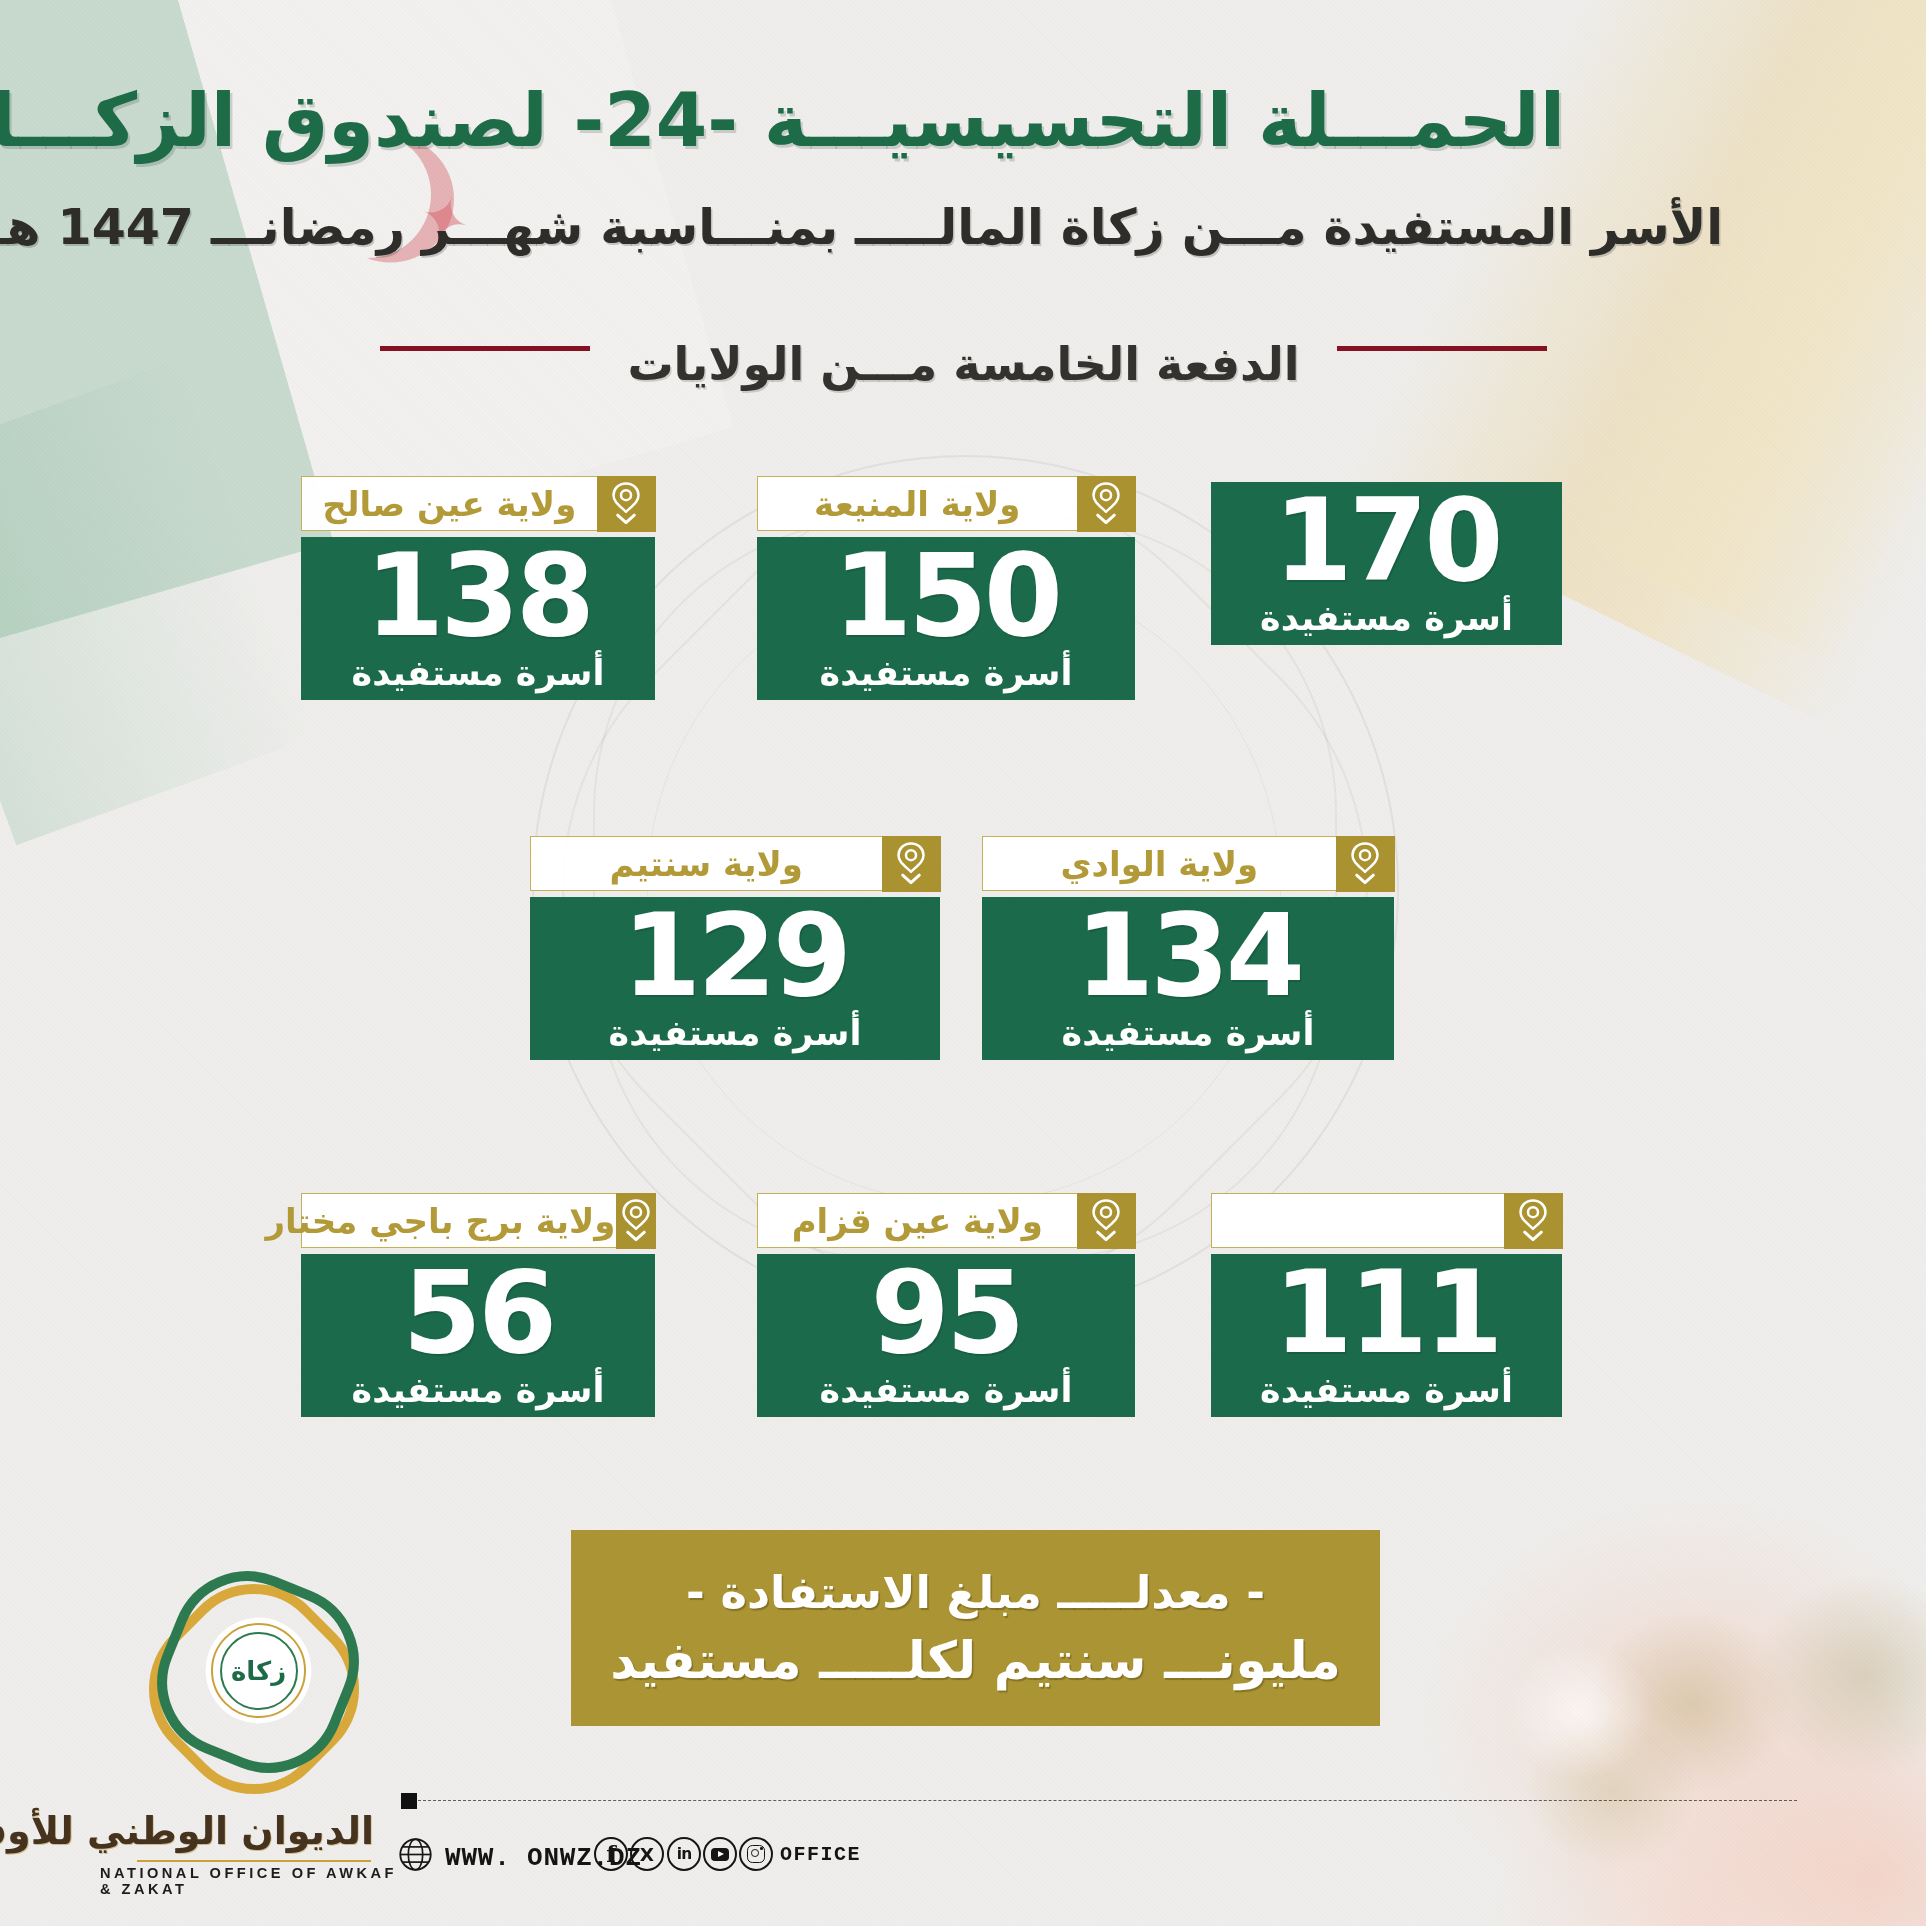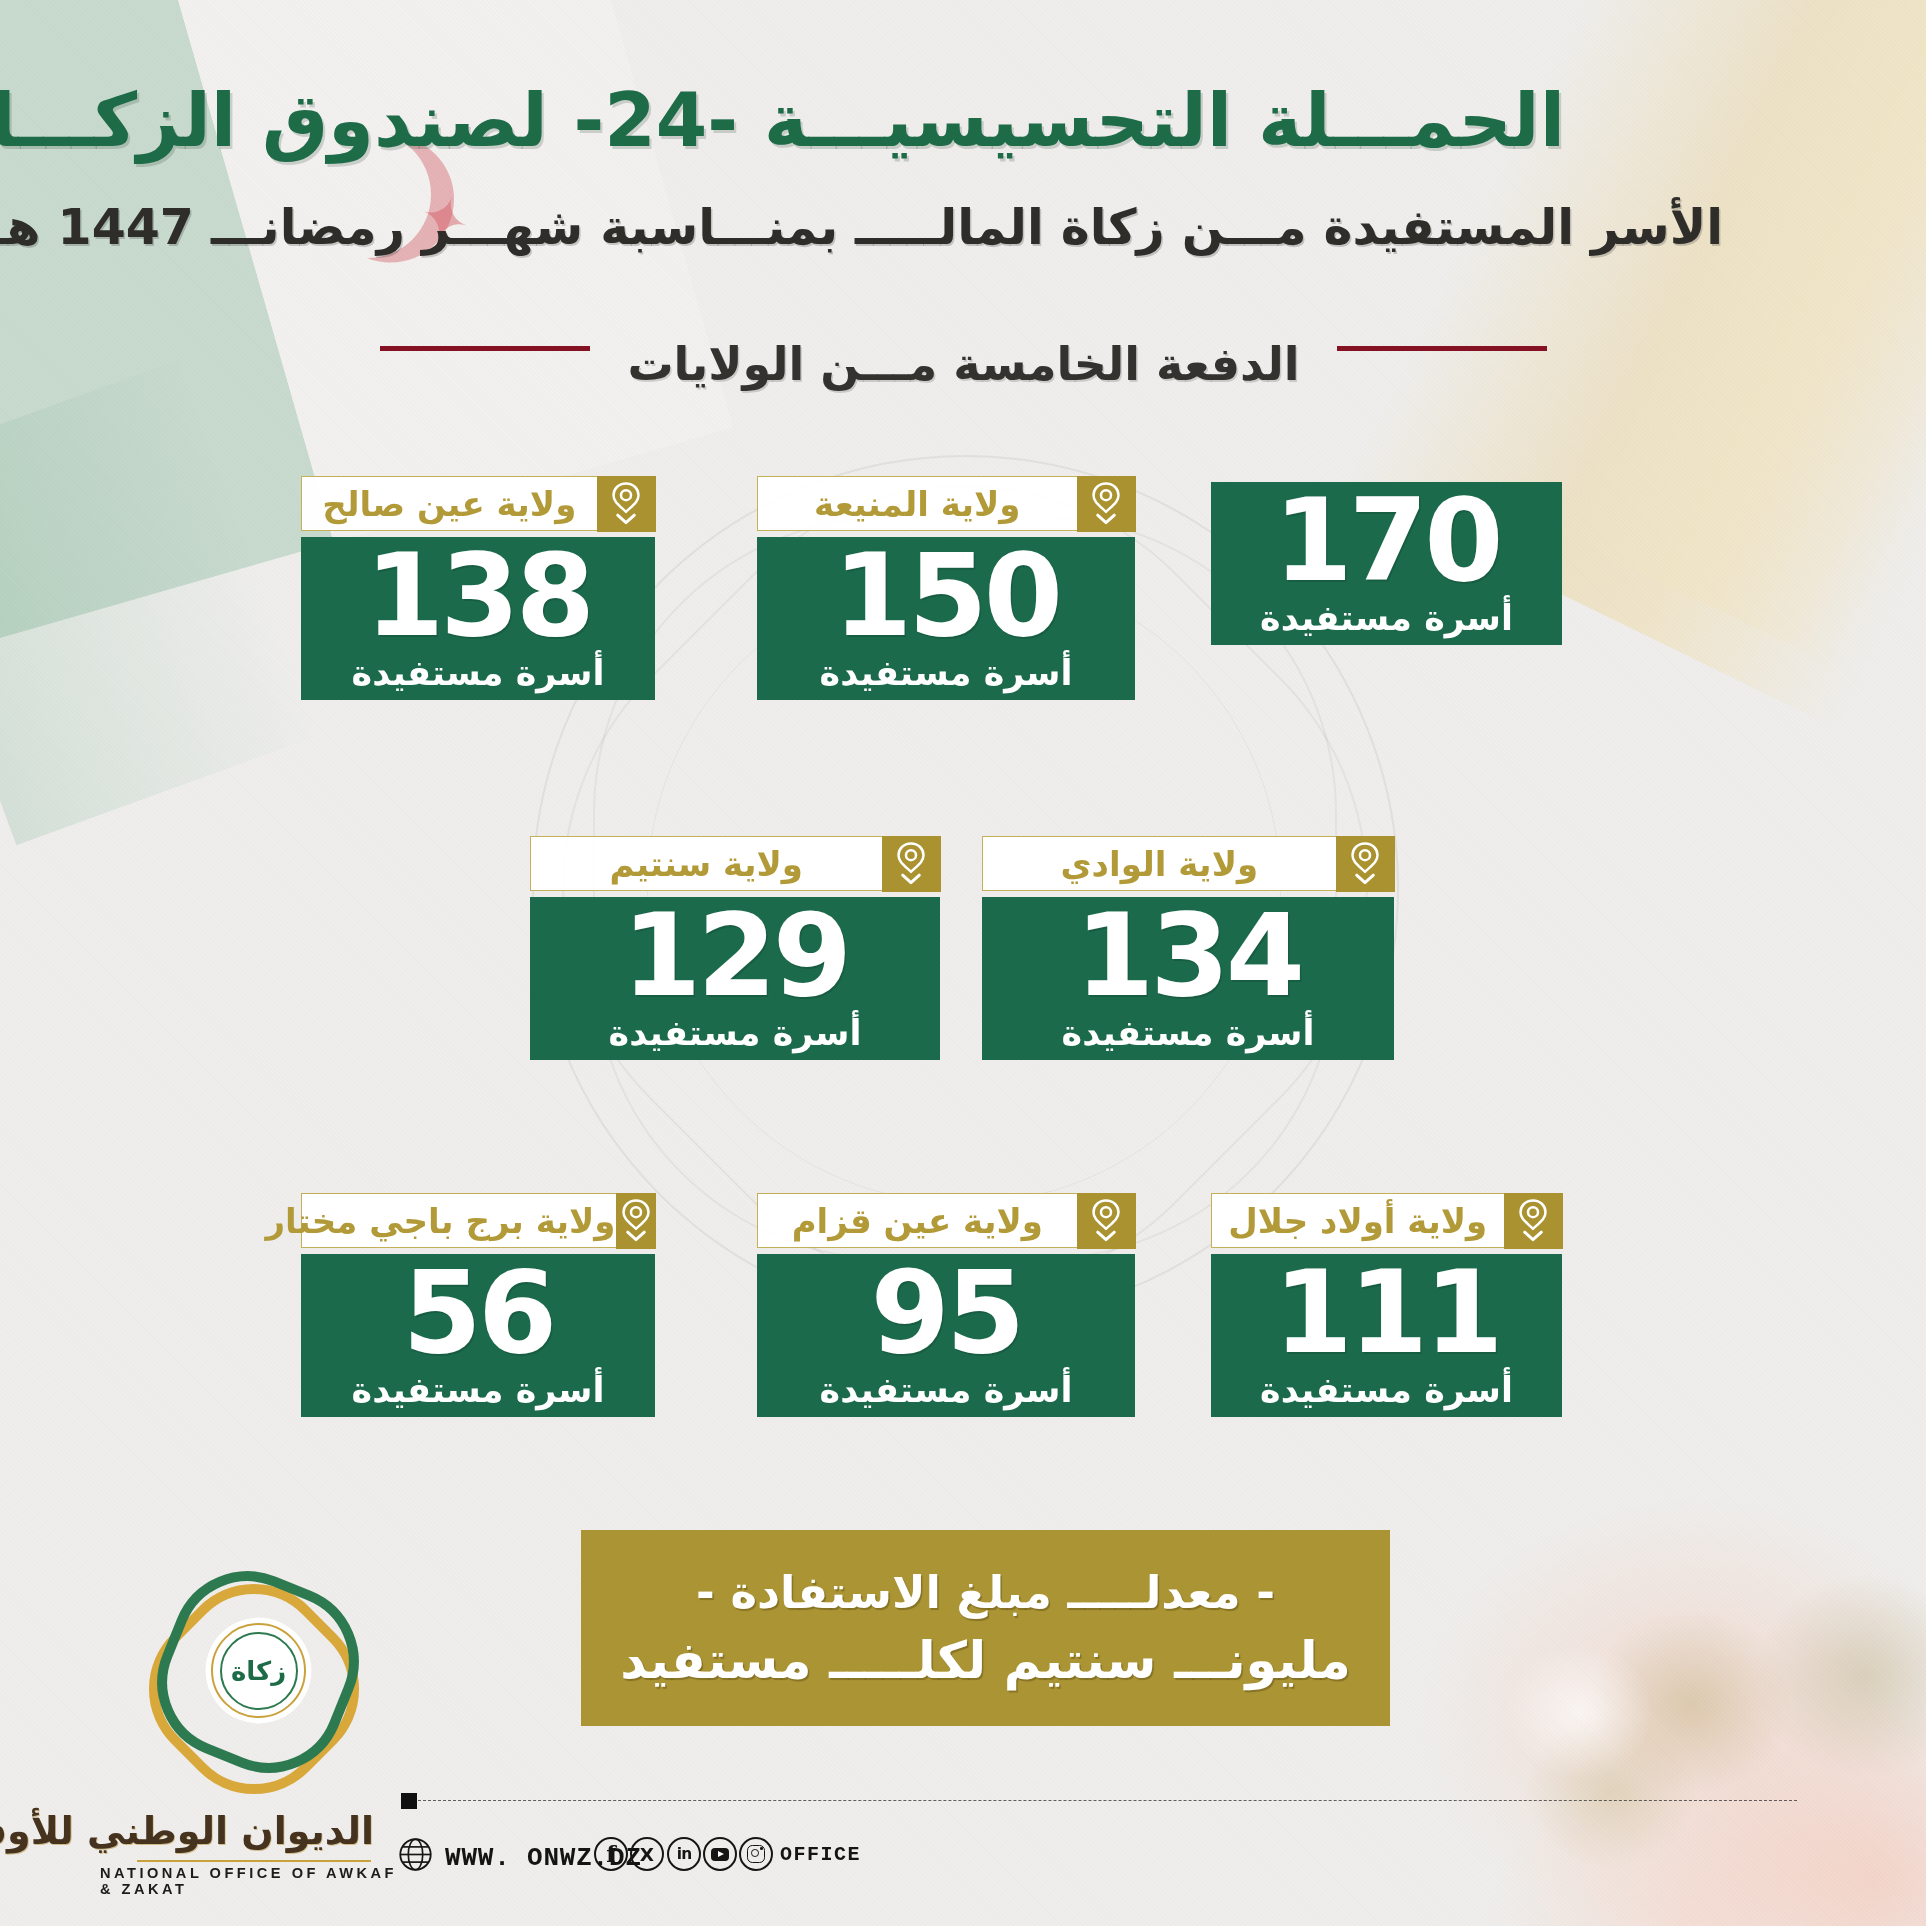--- a/index.html
+++ b/index.html
@@ -55,21 +55,21 @@
   .pin-badge{width:59px;background:#a9922f;display:flex;align-items:center;justify-content:center;
     margin:-1.5px -1.5px -1.5px 0;}
   .pin-badge svg{width:40px;height:45px;}
   .green-box{margin-top:6.2px;height:163px;background:#1b6a4c;
     display:flex;flex-direction:column;align-items:center;justify-content:center;}
   .count{font-size:114px;line-height:.92;font-weight:900;color:#ffffff;letter-spacing:-3.9px;
     font-family:"DejaVu Sans",sans-serif;text-shadow:1.5px 2.3px 0 rgba(0,0,0,.12);}
   .unit{font-size:35px;font-weight:700;color:#ffffff;margin-top:4.6px;}
   
   .banner{left:571px;top:1530px;width:809px;height:196px;background:#ab9434;
-    display:flex;flex-direction:column;align-items:center;justify-content:center;gap:12.3px;margin-left:10px;}
+    display:flex;flex-direction:column;align-items:center;justify-content:center;gap:12.3px;}
   .banner .l1{font-size:45px;font-weight:900;color:#fff;white-space:nowrap;
     text-shadow:1.5px 2.3px 0.8px rgba(92,76,18,.45);}
   .banner .l2{font-size:51px;font-weight:900;color:#fff;white-space:nowrap;
     text-shadow:1.5px 2.3px 0.8px rgba(92,76,18,.45);}
   
   .flower{left:143px;top:1572px;width:228px;height:235px;}
   .petal{position:absolute;box-sizing:border-box;border-radius:40%;}
   .petal.gold{left:14px;top:20px;width:194px;height:194px;border:10px solid #d8a83b;transform:rotate(45deg);}
   .petal.green{left:20px;top:4.6px;width:190px;height:190px;border:10px solid #2d7a50;transform:rotate(22deg);}
   .logo-circle{position:absolute;left:68px;top:51px;width:91px;height:91px;background:#fff;
@@ -211,21 +211,20 @@
 
 <div class="card" style="left:1211px;top:1193px;width:351px">
   <div class="pill">
     <span class="pin-badge">
       <svg viewBox="0 0 48 52">
           <circle cx="24" cy="16" r="6" fill="none" stroke="#fff" stroke-width="3"></circle>
           <path d="M24 2 C15 2 9 8.5 9 16 C9 23.5 15 27.5 24 36 C33 27.5 39 23.5 39 16 C39 8.5 33 2 24 2 Z" fill="none" stroke="#fff" stroke-width="3" stroke-linejoin="round"></path>
           <path d="M14 40 L24 49 L34 40" fill="none" stroke="#fff" stroke-width="3.5" stroke-linecap="round" stroke-linejoin="round"></path>
         </svg>
     </span>
-    <span class="pill-label">ولاية أولاد جلال</span>
   </div>
   <div class="green-box">
     <div class="count">111</div>
     <div class="unit">أسرة مستفيدة</div>
   </div>
 </div>
 <div class="card" style="left:757px;top:1193px;width:378px">
   <div class="pill">
     <span class="pin-badge">
       <svg viewBox="0 0 48 52">

